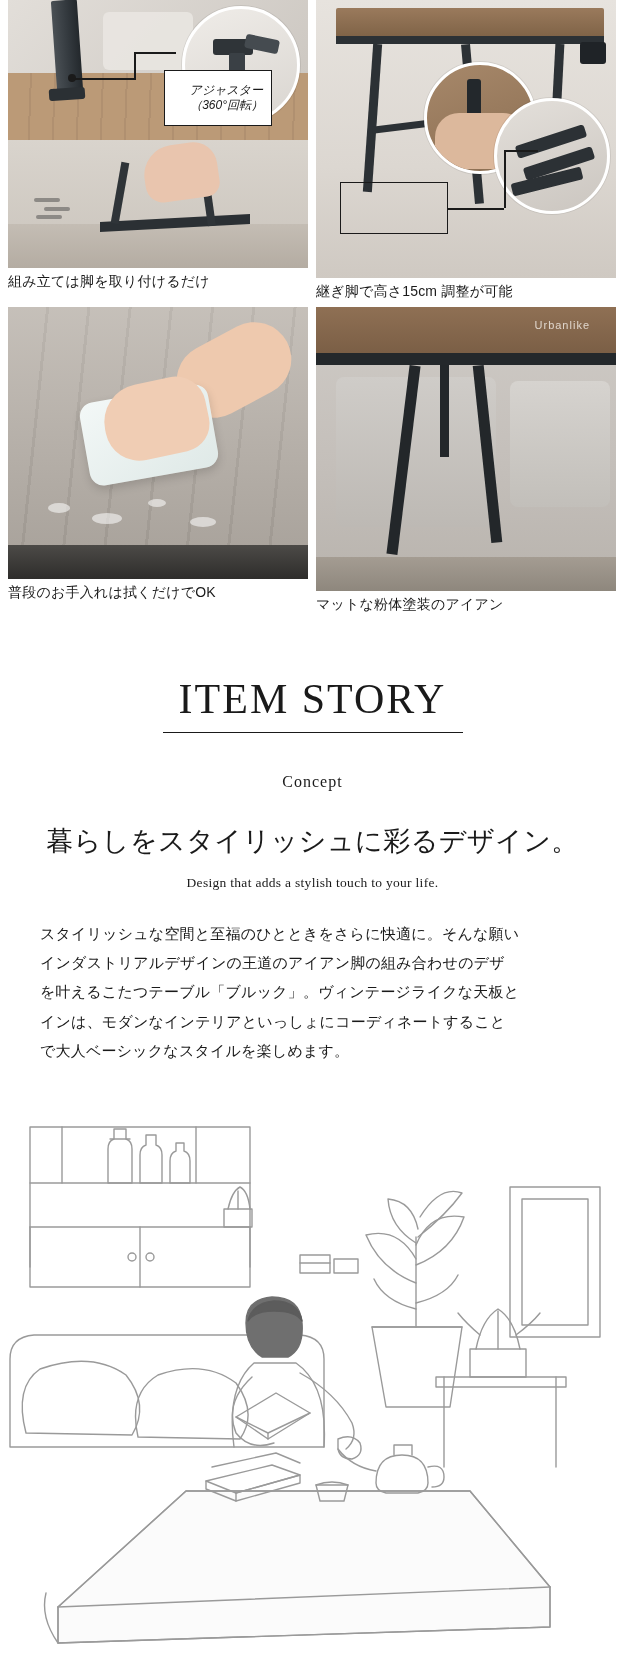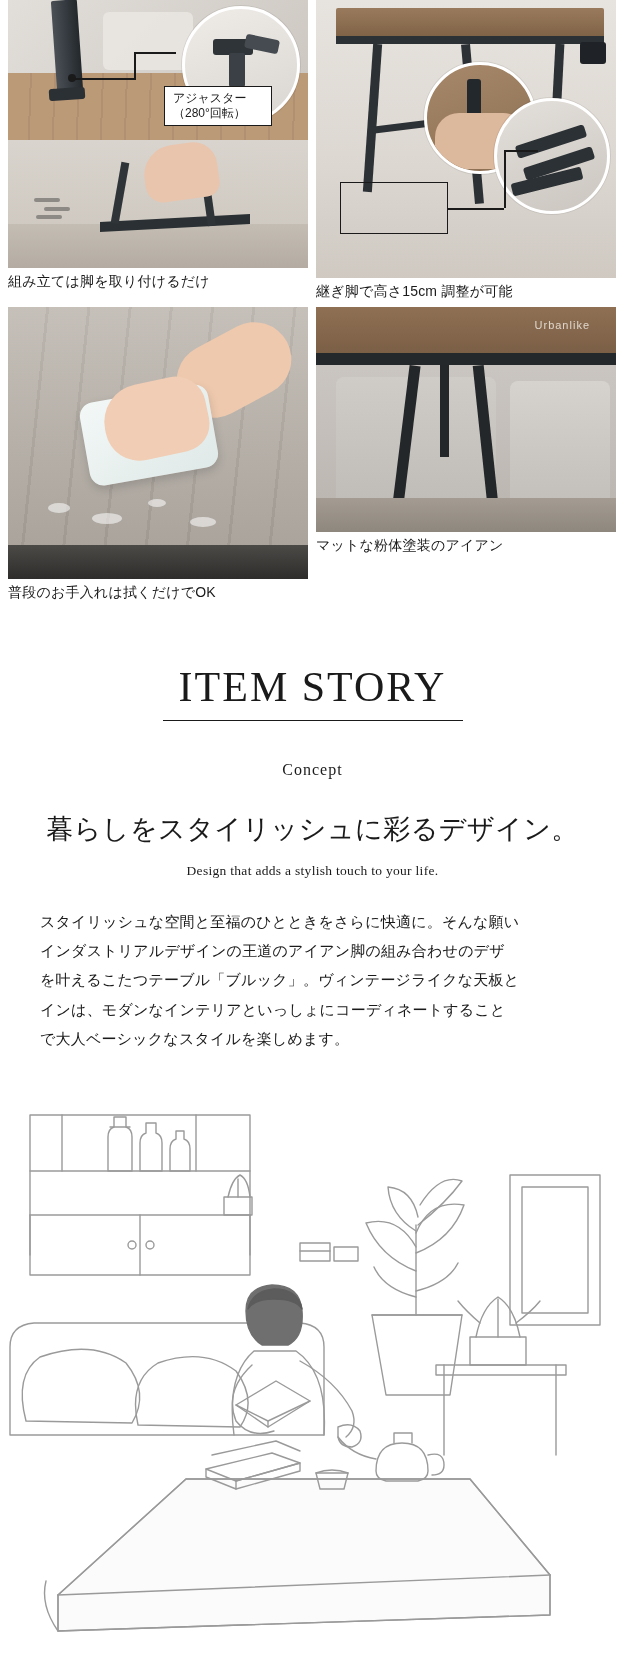--- a/index.html
+++ b/index.html
@@ -100,23 +100,24 @@
   .p-adjuster .dot {
     position:absolute; left:60px; top:74px; width:8px; height:8px;
     background:#1a1a1a; border-radius:50%;
   }
   .label-box {
     position:absolute;
     background:#ffffff;
     border: 1.5px solid #1a1a1a;
     font-size: 12px;
     line-height: 1.25;
-    text-align:left;
-    padding: 4px 8px;
+    text-align:right;
+    padding: 12px 8px;
     color:#1a1a1a;
+    font-style:italic;
   }
   .p-adjuster .lb { right: 36px; bottom: 14px; width: 108px; }
 
   
   .p-assembly {
     width: 300px; height: 128px;
     background: linear-gradient(to bottom,#d9d4cd,#cac4bc);
     position: relative;
   }
   .p-assembly .tabletop {
@@ -251,21 +252,21 @@
   .p-wipe .drops i {
     position:absolute; background: rgba(255,255,255,.55); border-radius:50%;
   }
   .p-wipe .drops i:nth-child(1){ left:40px; top:196px; width:22px; height:10px; }
   .p-wipe .drops i:nth-child(2){ left:84px; top:206px; width:30px; height:11px; }
   .p-wipe .drops i:nth-child(3){ left:140px; top:192px; width:18px; height:8px; }
   .p-wipe .drops i:nth-child(4){ left:182px; top:210px; width:26px; height:10px; }
 
   
   .p-iron {
-    width: 300px; height: 225px;
+    width: 300px; height: 284px;
     background: linear-gradient(to bottom,#cfcbc6 0%,#c4bfba 55%,#b8b3ad 100%);
     position: relative;
   }
   .p-iron .wood {
     position:absolute; left:0; top:0; width:100%; height:48px;
     background: linear-gradient(to bottom,#8f7054,#7a5e45);
   }
   .p-iron .woodedge {
     position:absolute; left:0; top:46px; width:100%; height:12px;
     background:#24282b;
@@ -376,21 +377,21 @@
         <div class="leader l2"></div>
         <div class="leader l3"></div>
         <div class="dot"></div>
         <div class="circle-callout cc">
           <div class="bolt1"></div>
           <div class="bolt2"></div>
           <div class="bolt3"></div>
         </div>
         <div class="label-box lb">
           <div>アジャスター</div>
-          <div>（280°回転）</div>
+          <div>（360°回転）</div>
         </div>
       </div>
 
       <div class="photo p-assembly">
         <div class="tabletop"></div>
         <div class="frame"></div>
         <div class="bar1"></div>
         <div class="bar2"></div>
         <div class="hand"></div>
         <div class="screws">

